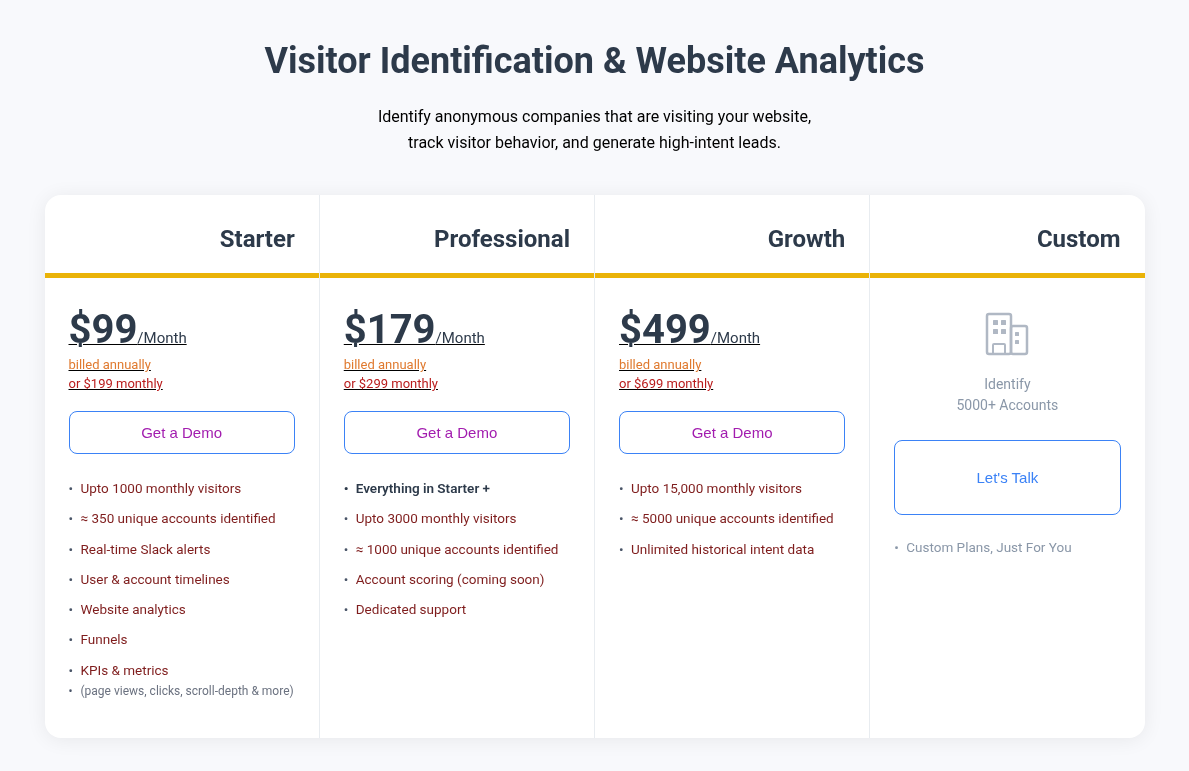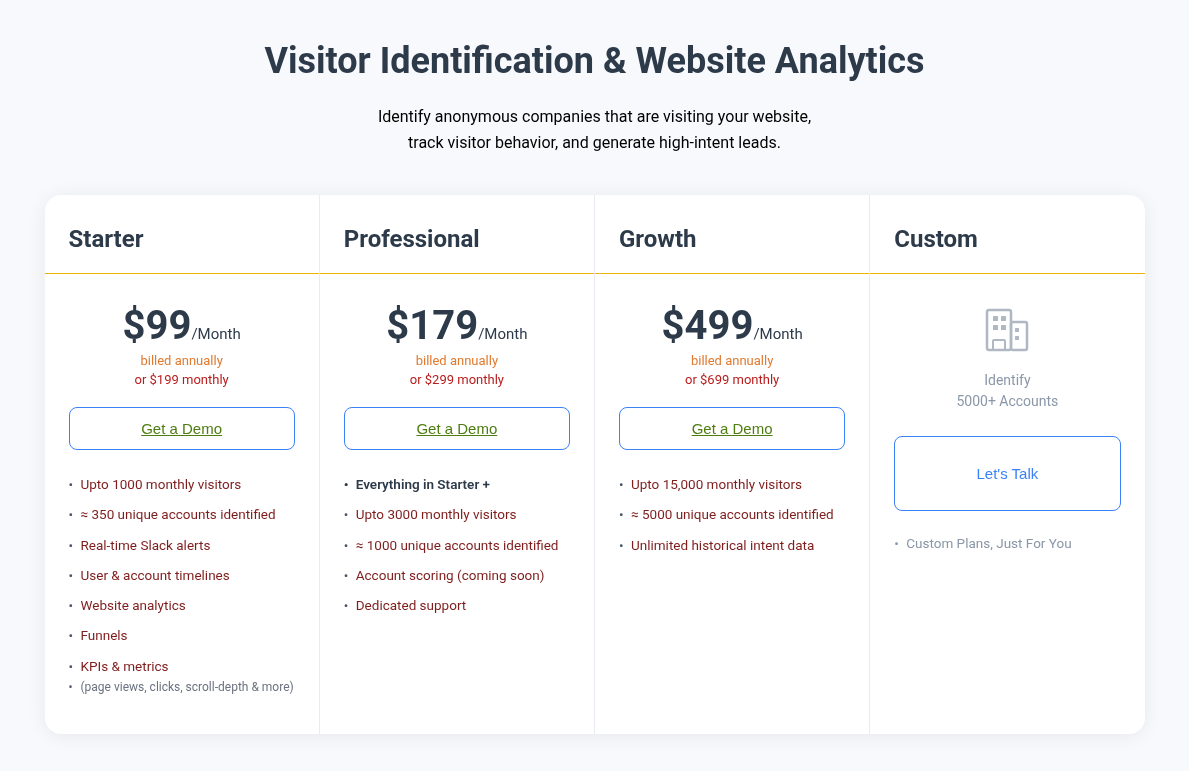--- a/index.html
+++ b/index.html
@@ -42,37 +42,38 @@
       flex: 1;
       border-right: 1px solid #e8ecf0;
       display: flex;
       flex-direction: column;
     }
     .plan-col:last-child {
       border-right: none;
     }
     .plan-header {
       padding: 30px 24px 20px;
-      border-bottom: 1px solid #eab308;
-      text-align: left;
+      border-bottom: 5px solid #eab308;
+      text-align: right;
     }
     .plan-name {
       font-size: 24px;
       font-weight: 700;
       color: #2d3a4a;
     }
     .plan-body {
       padding: 28px 24px;
       flex: 1;
       display: flex;
       flex-direction: column;
     }
     .price-block {
-      text-align: center;
+      text-align: left;
       margin-bottom: 20px;
+      text-decoration: underline;
     }
     .price-main {
       font-size: 40px;
       font-weight: 700;
       color: #2d3a4a;
       display: inline;
     }
     .price-period {
       font-size: 15px;
       color: #2d3a4a;
@@ -88,28 +89,27 @@
       color: #b91c1c;
       margin-top: 4px;
     }
     .demo-btn {
       display: block;
       width: 100%;
       padding: 12px;
       border: 1.5px solid #3b82f6;
       border-radius: 8px;
       background: #fff;
-      color: #4d7c0f;
+      color: #a21caf;
       font-size: 15px;
       font-weight: 500;
       cursor: pointer;
       text-align: center;
       margin-bottom: 24px;
       transition: background 0.2s;
-      text-decoration: underline;
     }
     .features-list {
       list-style: none;
       flex: 1;
     }
     .features-list li {
       font-size: 13.5px;
       color: #7f1d1d;
       margin-bottom: 10px;
       padding-left: 12px;

